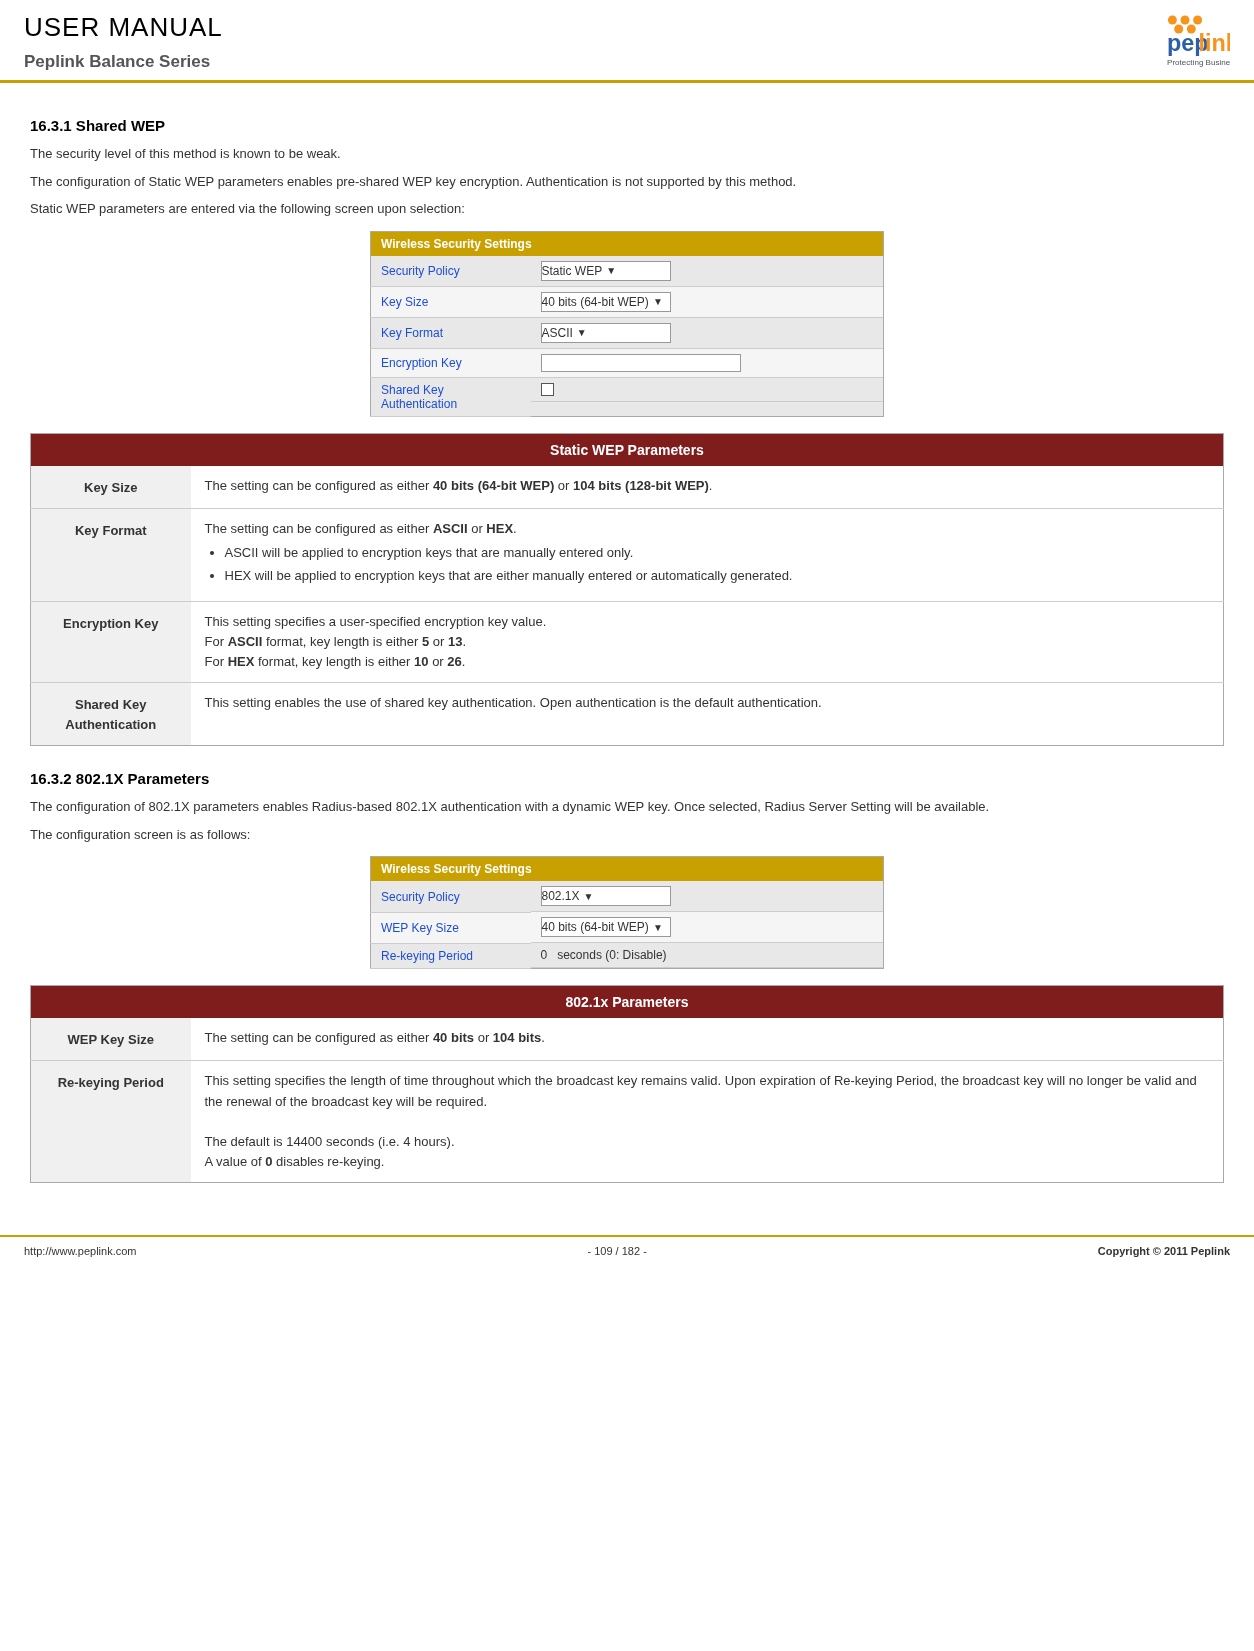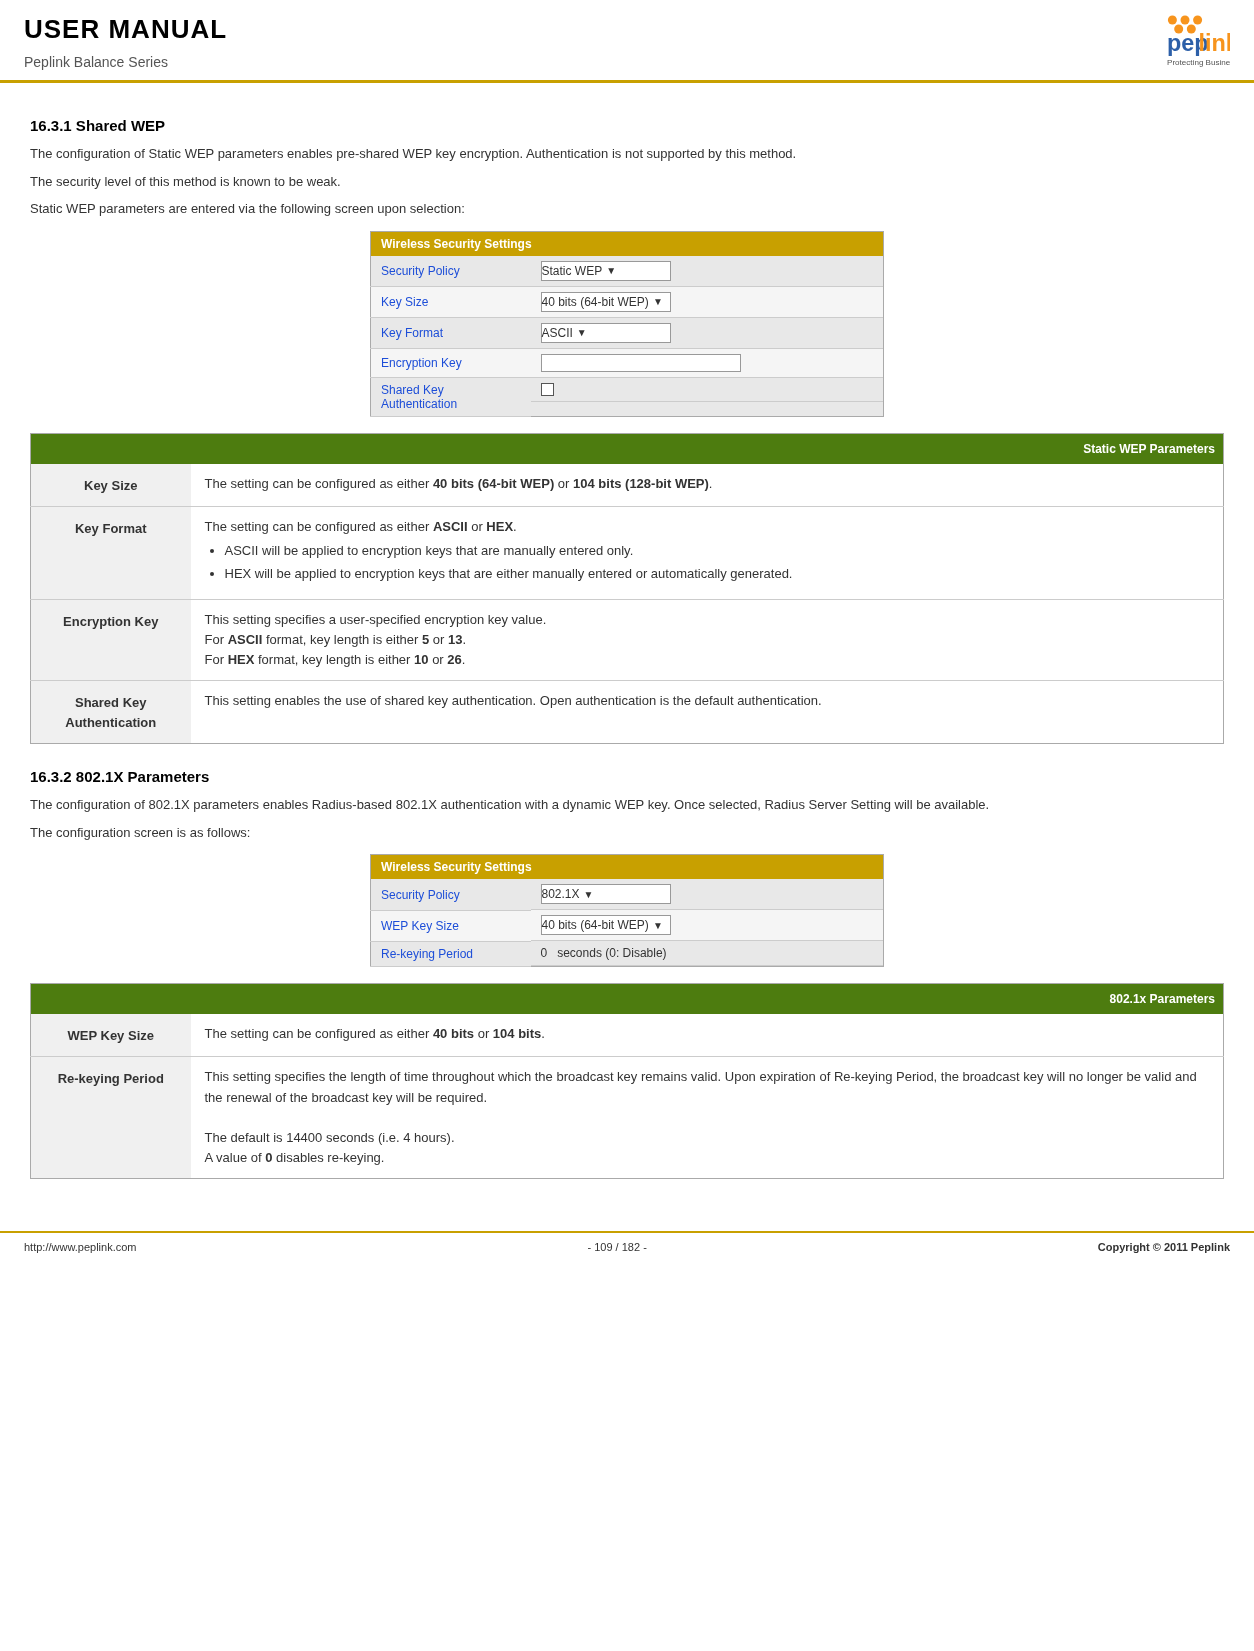--- a/index.html
+++ b/index.html
@@ -14,27 +14,27 @@
     
     .header {
       display: flex;
       align-items: center;
       justify-content: space-between;
       padding: 12px 24px 8px 24px;
       border-bottom: 3px solid #c8a000;
     }
     .header-left .title {
       font-size: 26px;
-      font-weight: 700;
+      font-weight: 400;
       color: #000;
       letter-spacing: 1px;
     }
     .header-left .subtitle {
-      font-size: 14px;
-      font-weight: normal;
+      font-size: 17px;
+      font-weight: bold;
       color: #555;
       margin-top: 9px;
     }
     .logo-container {
       display: flex;
       align-items: center;
     }
     .logo-svg { width: 180px; height: 60px; }
 
     
@@ -117,25 +117,25 @@
     }
 
     
     .params-table {
       border-collapse: collapse;
       width: 100%;
       margin: 14px 0 24px 0;
       border: 1px solid #aaa;
     }
     .params-table thead tr th {
-      background: #4d7c0f;
+      background: #7f1d1d;
       color: #fff;
-      font-size: 12px;
-      font-weight: bold;
-      text-align: right;
+      font-size: 14px;
+      font-weight: bold;
+      text-align: center;
       padding: 8px;
     }
     .params-table tbody tr {
       border-bottom: 1px solid #ccc;
       vertical-align: top;
     }
     .params-table tbody tr:last-child { border-bottom: none; }
     .params-table tbody td {
       padding: 10px 14px;
       line-height: 1.55;
@@ -191,22 +191,22 @@
 
       <text x="130" y="58" font-size="9" fill="#555" font-family="Arial">Protecting Business Continuity</text>
     </svg>
   </div>
 </div>
 
 <div class="content">
 
   <div>
     <div class="section-heading">16.3.1 Shared WEP</div>
+    <p class="paragraph">The security level of this method is known to be weak.</p>
     <p class="paragraph">The configuration of Static WEP parameters enables pre-shared WEP key encryption.  Authentication is not supported by this method.</p>
-    <p class="paragraph">The security level of this method is known to be weak.</p>
     <p class="paragraph">Static WEP parameters are entered via the following screen upon selection:</p>
 
     <table class="wss-table">
       <thead>
         <tr>
           <th colspan="2">Wireless Security Settings</th>
         </tr>
       </thead>
       <tbody>
         <tr>

